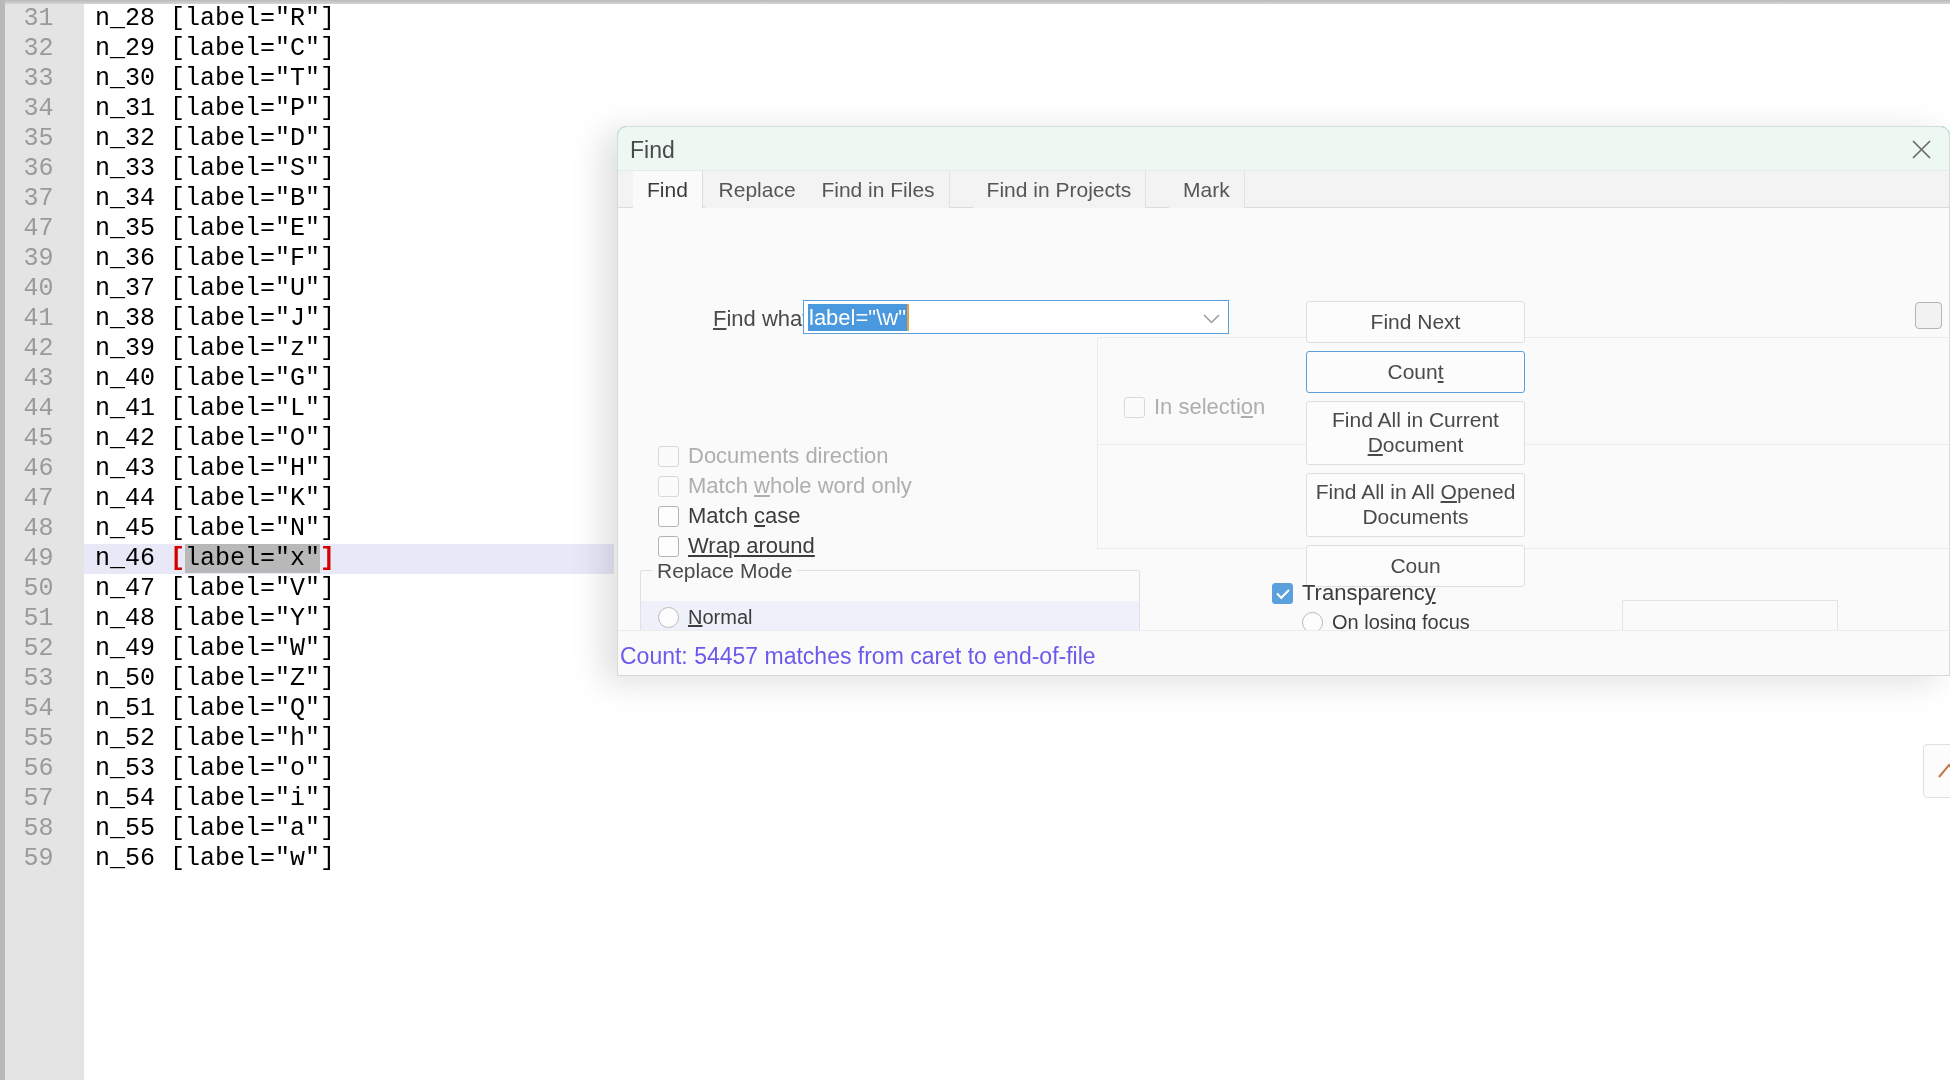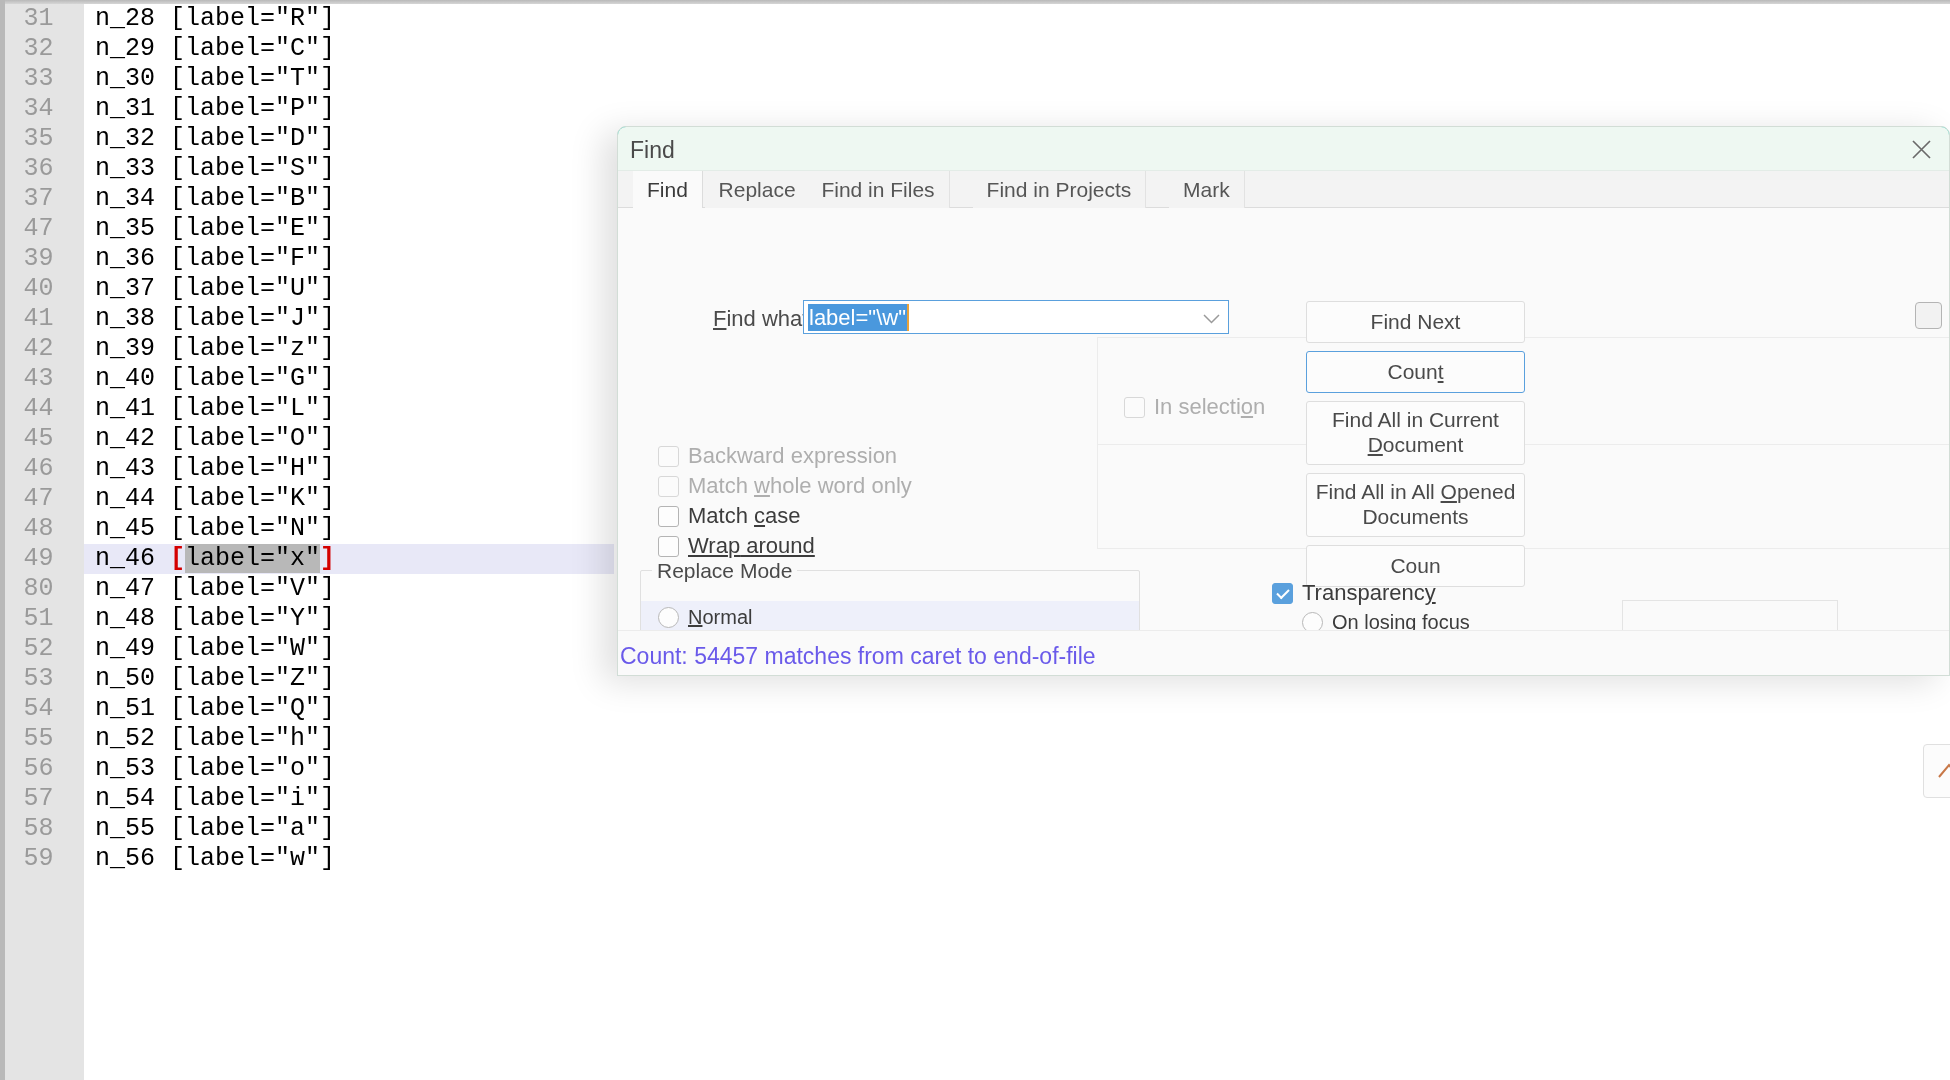--- a/index.html
+++ b/index.html
@@ -376,21 +376,21 @@
       <div class="ln" style="top: 300px;">41</div>
       <div class="ln" style="top: 330px;">42</div>
       <div class="ln" style="top: 360px;">43</div>
       <div class="ln" style="top: 390px;">44</div>
       <div class="ln" style="top: 420px;">45</div>
       <div class="ln" style="top: 450px;">46</div>
       <div class="ln" style="top: 480px;">47</div>
       <div class="ln" style="top: 510px;">48</div>
       <div class="row-hl-gutter" style="top: 540px;"></div>
       <div class="ln" style="top: 540px;">49</div>
-      <div class="ln" style="top: 570px;">80</div>
+      <div class="ln" style="top: 570px;">50</div>
       <div class="ln" style="top: 600px;">51</div>
       <div class="ln" style="top: 630px;">52</div>
       <div class="ln" style="top: 660px;">53</div>
       <div class="ln" style="top: 690px;">54</div>
       <div class="ln" style="top: 720px;">55</div>
       <div class="ln" style="top: 750px;">56</div>
       <div class="ln" style="top: 780px;">57</div>
       <div class="ln" style="top: 810px;">58</div>
       <div class="ln" style="top: 840px;">59</div>
     </div>
@@ -460,21 +460,21 @@
     </div>
 
     <div id="rightpanel-a"></div>
     <div id="rightpanel-b"></div>
 
     <div id="insel-row" class="cbrow disabled">
       <span class="cbox"></span><span>In selecti<u>o</u>n</span>
     </div>
 
     <div id="options-host">
-        <div class="cbrow disabled" style="left: 40px; top: 235px;"><span class="cbox"></span><span>Backward expression</span></div>
+        <div class="cbrow disabled" style="left: 40px; top: 235px;"><span class="cbox"></span><span>Documents direction</span></div>
         <div class="cbrow disabled" style="left: 40px; top: 265px;"><span class="cbox"></span><span>Match <u>w</u>hole word only</span></div>
         <div class="cbrow" style="left: 40px; top: 295px;"><span class="cbox"></span><span>Match <u>c</u>ase</span></div>
         <div class="cbrow" style="left: 40px; top: 325px; text-decoration: underline;"><span class="cbox"></span><span>Wra<u>p</u> around</span></div>
       </div>
 
     <div id="searchmode-band" class="rowband" style="top:393px;"></div>
     <div id="searchmode-band2" class="rowband" style="top:423px;"></div>
     <div id="searchmode-group"></div>
     <div id="searchmode-legend">Replace Mode</div>
     <div id="searchmode-host">

